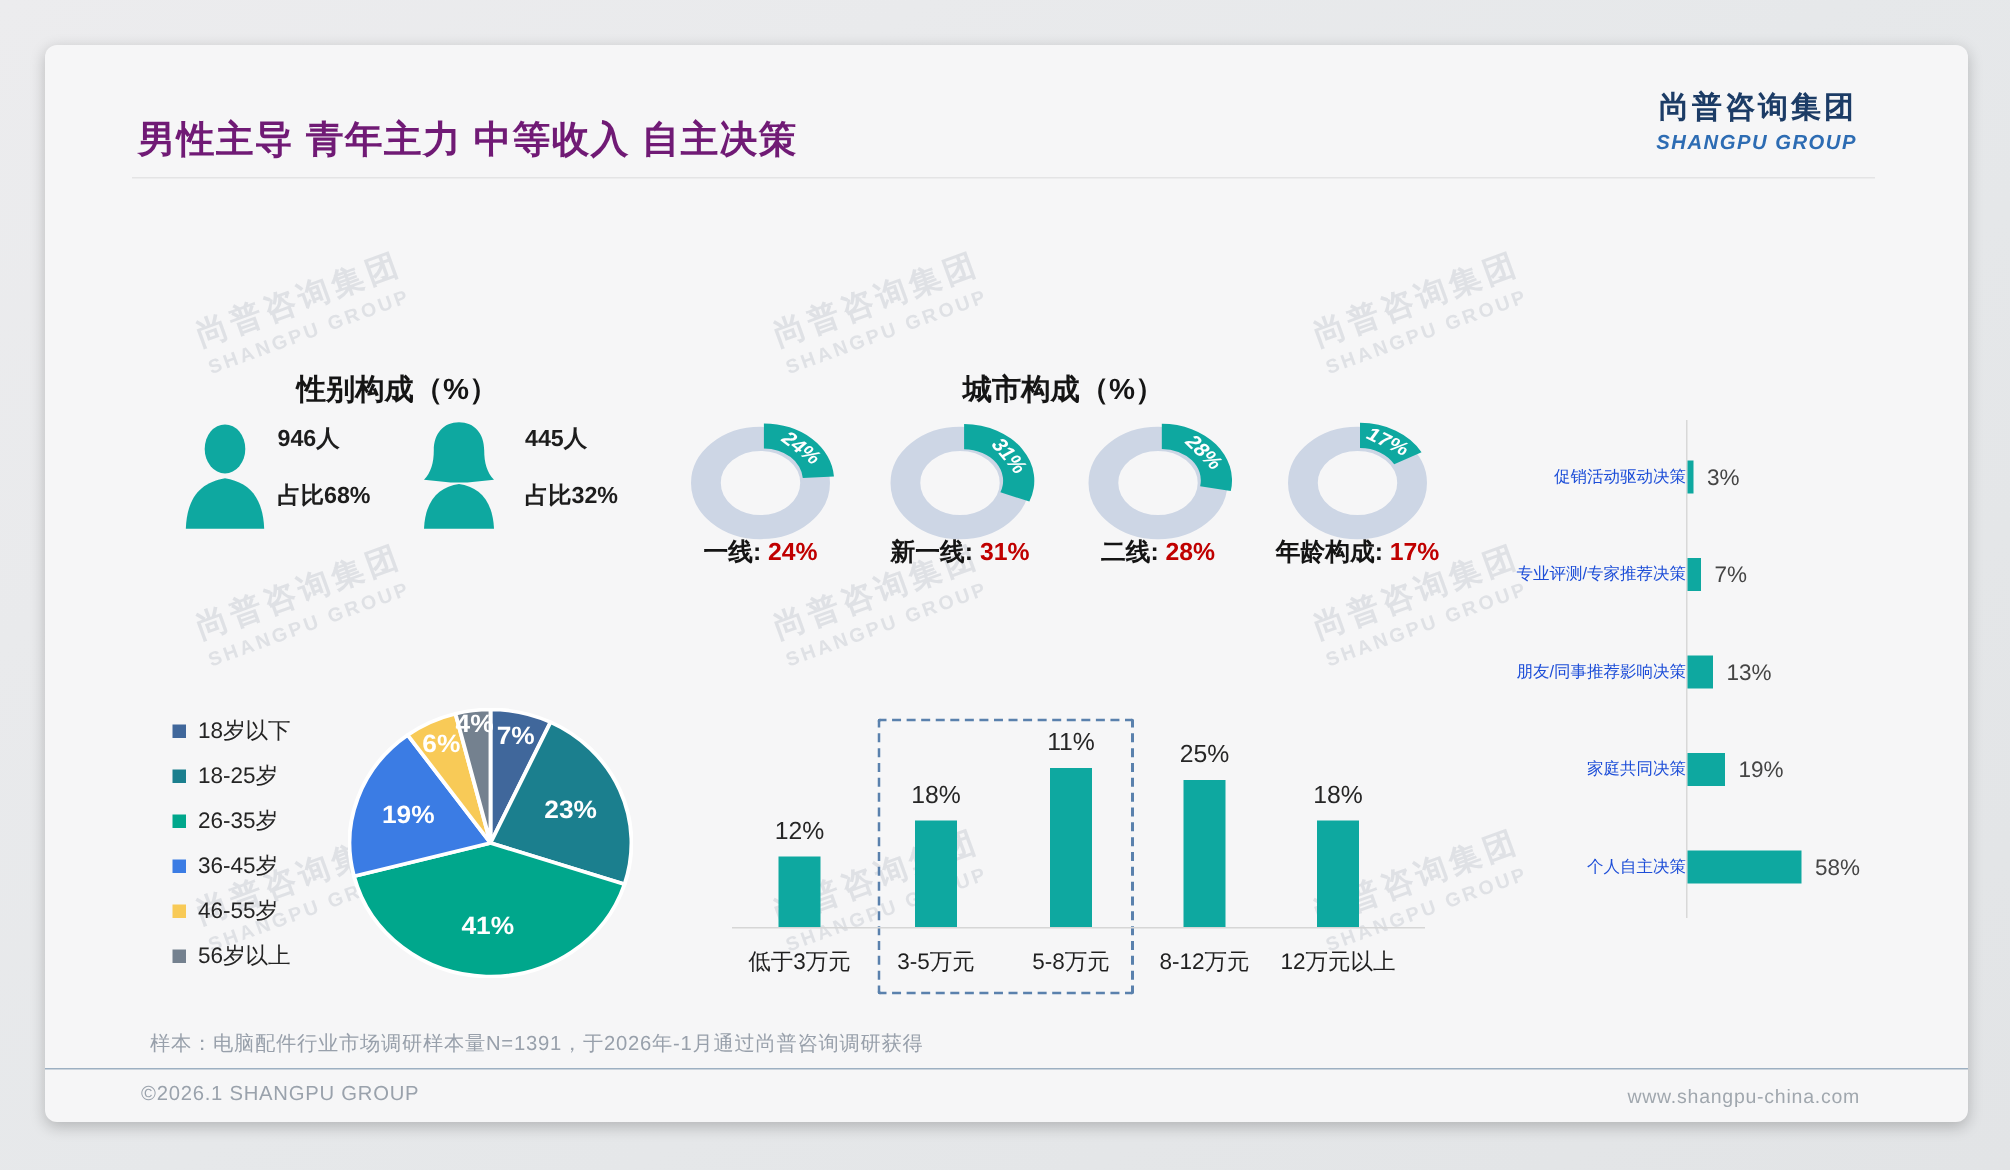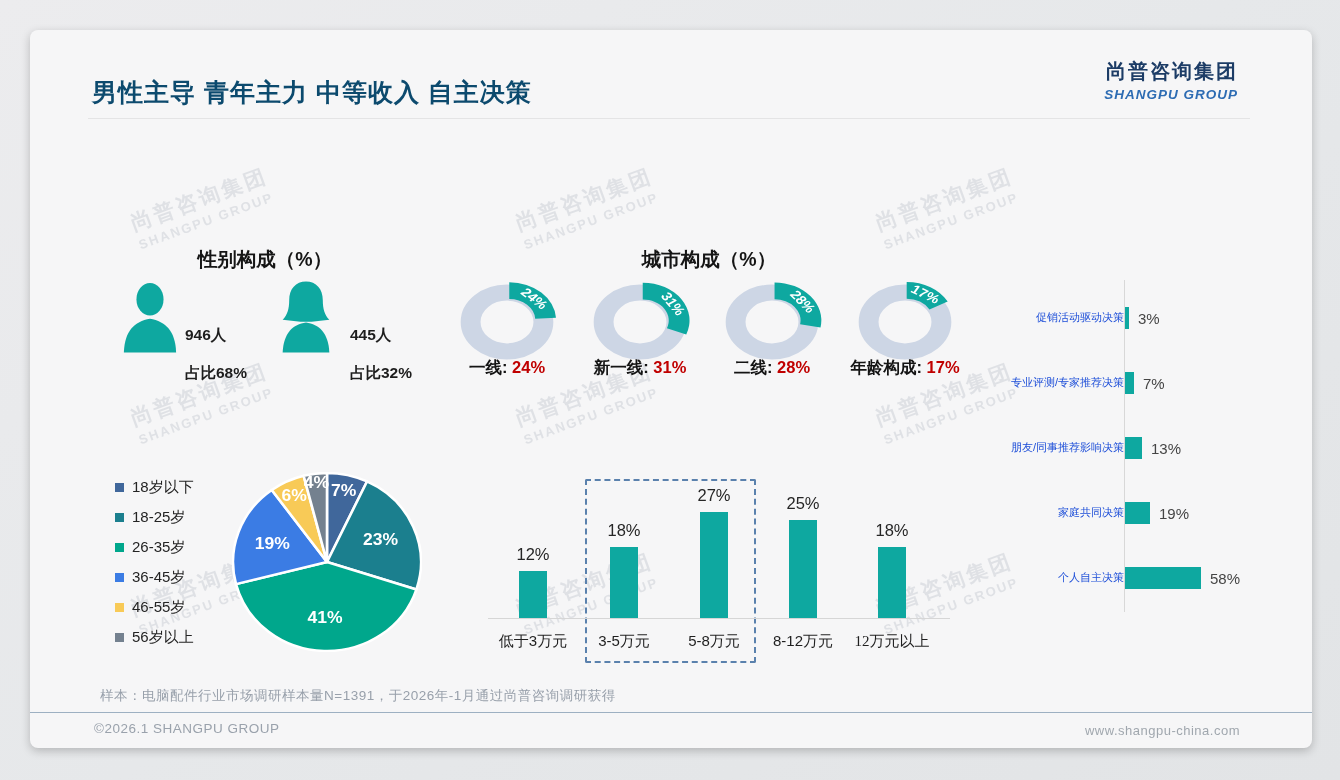--- a/index.html
+++ b/index.html
@@ -13,37 +13,37 @@
     position:absolute;left:30px;top:30px;width:1282px;height:718px;
     background:#f6f6f7;border-radius:8px;
     box-shadow:0 3px 10px rgba(0,0,0,.22);
     overflow:hidden;
   }
   .wm{position:absolute;transform:rotate(-20deg);color:#dfe1e5;pointer-events:none;z-index:0;white-space:nowrap;}
   .wm .wm-cn{font-size:21px;font-weight:bold;letter-spacing:3px;}
   .wm .wm-en{font-size:13px;font-weight:bold;letter-spacing:2px;margin-top:1px;}
   .layer{position:absolute;inset:0;z-index:1;}
 
-  .page-title{position:absolute;left:62px;top:46px;font-size:25px;font-weight:bold;color:#0c4a6e;letter-spacing:1px;}
+  .page-title{position:absolute;left:62px;top:46px;font-size:25px;font-weight:bold;color:#701a75;letter-spacing:1px;}
   .title-rule{position:absolute;left:58px;right:62px;top:88px;height:1px;background:#e4e4e5;}
   .logo{position:absolute;right:74px;top:28px;text-align:right;}
   .logo-cn{font-size:20px;font-weight:bold;color:#1c3c66;letter-spacing:2px;}
   .logo-en{font-size:13.5px;font-weight:bold;font-style:italic;color:#2d6cb3;letter-spacing:1px;margin-top:2px;}
 
   .chart-title{position:absolute;left:0;right:0;top:128px;text-align:center;font-size:23px;font-weight:bold;color:#141414;letter-spacing:1px;}
 
   .sec-title{position:absolute;font-weight:bold;color:#151515;text-align:center;}
   .gender-title{left:60px;width:350px;top:216px;font-size:19.5px;}
   .city-title{left:529px;width:300px;top:216px;font-size:19.5px;}
   .decision-title{left:920px;width:362px;top:210px;font-size:18.5px;}
   .age-title{left:60px;width:350px;top:398px;font-size:19.5px;}
   .income-title{left:530px;width:300px;top:414px;font-size:19.5px;}
 
   .gender-icon{position:absolute;top:248px;}
-  .gender-texts{position:absolute;top:252px;margin-top:43px;}
+  .gender-texts{position:absolute;top:252px;}
   .gender-texts div{font-size:15.5px;font-weight:bold;color:#1d1d1d;}
   .gender-texts div + div{margin-top:17px;}
 
   .donut-col{position:absolute;top:250px;width:130px;display:flex;flex-direction:column;align-items:center;}
   .donut-label{margin-top:-7px;font-size:16.5px;font-weight:bold;color:#141414;white-space:nowrap;}
   .donut-label .red{color:#c00000;}
 
   .legend{position:absolute;left:85px;top:442px;}
   .legend-item{height:30px;display:flex;align-items:center;}
   .legend-swatch{width:9px;height:9px;margin-right:8px;flex:none;}
@@ -239,28 +239,28 @@
     <div class="income-wrap" id="income-chart">
       <div class="income-box" style="left:125px;top:9px;width:167px;height:180px;"></div>
       <div class="income-base"></div>
     <div class="income-bar" style="left: 59px; top: 101px; width: 28px; height: 47px;"></div>
         <div class="income-val" style="left: 43px; top: 75px;">12%</div>
         <div class="income-cat" style="left: 73px; transform: translateX(-50%);">低于3万元</div>
         <div class="income-bar" style="left: 150px; top: 77px; width: 28px; height: 71px;"></div>
         <div class="income-val" style="left: 134px; top: 51px;">18%</div>
         <div class="income-cat" style="left: 164px; transform: translateX(-50%);">3-5万元</div>
         <div class="income-bar" style="left: 240px; top: 42px; width: 28px; height: 106px;"></div>
-        <div class="income-val" style="left: 224px; top: 16px;">27%</div>
+        <div class="income-val" style="left: 224px; top: 16px;">11%</div>
         <div class="income-cat" style="left: 254px; transform: translateX(-50%);">5-8万元</div>
         <div class="income-bar" style="left: 329px; top: 50px; width: 28px; height: 98px;"></div>
         <div class="income-val" style="left: 313px; top: 24px;">25%</div>
         <div class="income-cat" style="left: 343px; transform: translateX(-50%);">8-12万元</div>
         <div class="income-bar" style="left: 418px; top: 77px; width: 28px; height: 71px;"></div>
         <div class="income-val" style="left: 402px; top: 51px;">18%</div>
-        <div class="income-cat" style="left: 432px; transform: translateX(-50%); font-family: Liberation Serif, serif;">12万元以上</div>
+        <div class="income-cat" style="left: 432px; transform: translateX(-50%);">12万元以上</div>
       </div>
 
     <div class="sample-note">样本：电脑配件行业市场调研样本量N=1391，于2026年-1月通过尚普咨询调研获得</div>
     <div class="footer-rule"></div>
     <div class="footer-left">©2026.1 SHANGPU GROUP</div>
     <div class="footer-right">www.shangpu-china.com</div>
   </div>
 </div>
 
 </body></html>

